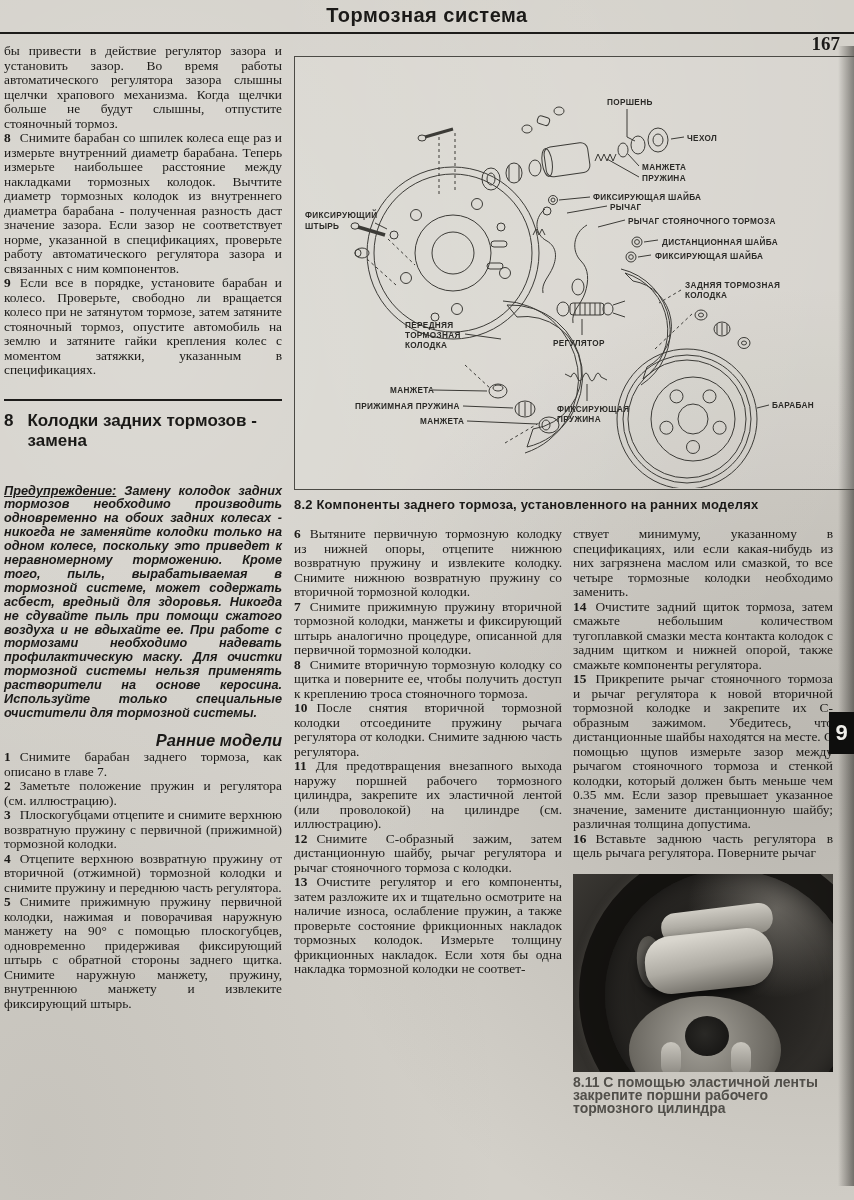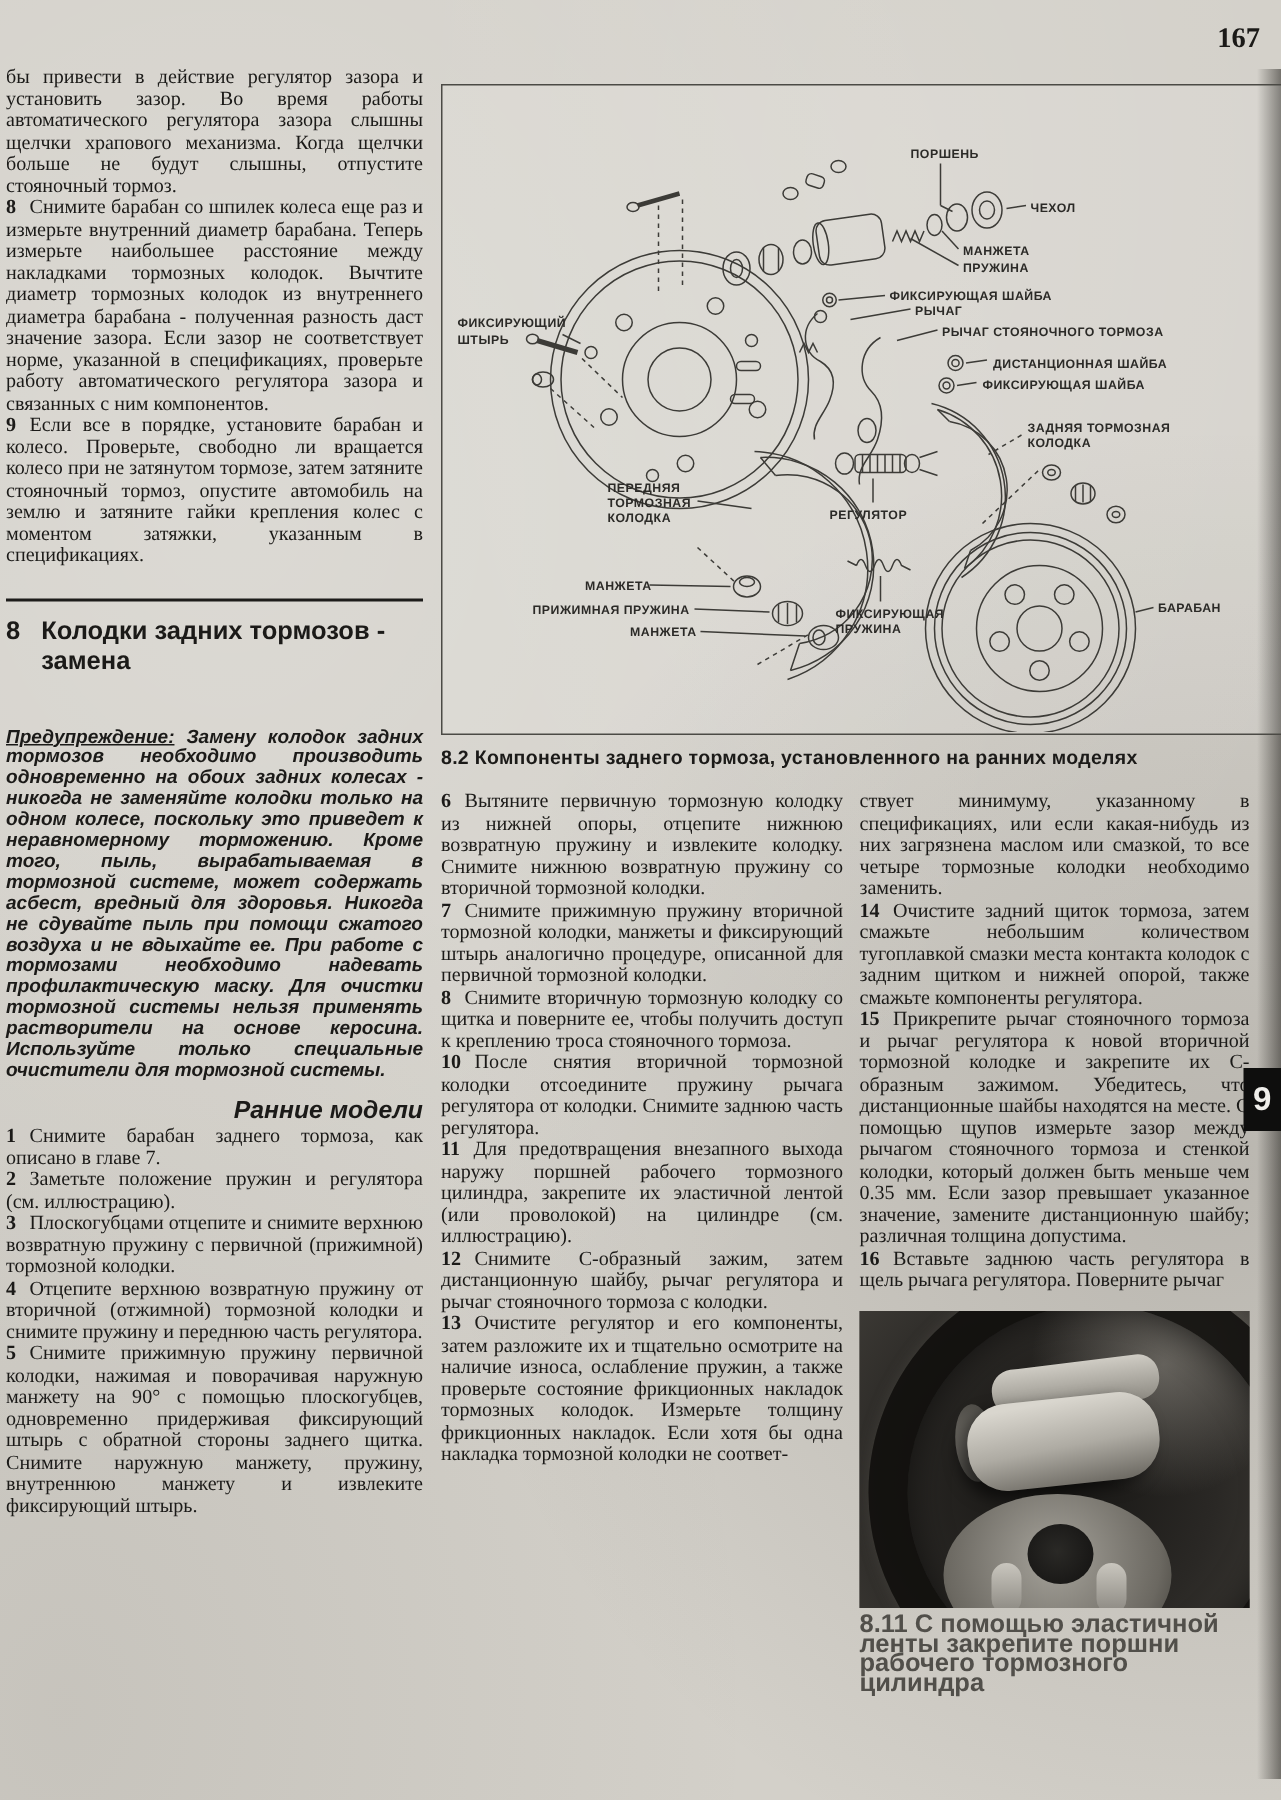--- a/index.html
+++ b/index.html
@@ -24,21 +24,21 @@
   }
   .hdr{
     position:absolute;left:0;top:4px;width:100%;
     text-align:center;
     border-bottom:2.5px solid #1d1c1a;
     padding-bottom:5px;
     font-family:"Liberation Sans", sans-serif;
     font-weight:bold;font-size:20px;letter-spacing:0.5px;
   }
   .pageno{
-    position:absolute;right:14px;top:15px;
+    position:absolute;right:14px;top:33px;
     font-size:19px;font-weight:bold;font-family:"Liberation Serif", serif;
   }
   .col{position:absolute;text-align:justify;font-size:13.4px;line-height:14.5px;}
   .col p{margin:0;}
   .col-left{left:4px;top:44px;width:278px;}
   .col-mid{left:294px;top:527px;width:268px;}
   .col-right{left:573px;top:527px;width:260px;}
   .stepnum{font-weight:bold;margin-right:9px;}
   .rule{border-top:2px solid #1d1c1a;margin:21px 0 10px 0;}
   .section{
@@ -113,38 +113,39 @@
     background:radial-gradient(circle at 45% 45%, #2a2926, #121110);
   }
   .photo .stud1,.photo .stud2{
     position:absolute;width:20px;height:34px;border-radius:10px;
     background:linear-gradient(#c9c6be,#8a8780);
   }
   .photo .stud1{left:88px;top:168px;}
   .photo .stud2{left:158px;top:168px;}
   .photocap{
     font-family:"Liberation Sans", sans-serif;
-    font-weight:bold;font-size:17px;line-height:13px;color:#514f4a;
+    font-weight:bold;font-size:14px;line-height:13px;color:#514f4a;
     margin-top:4px !important;text-align:left;
   }
   .tab9{
     position:absolute;right:0;top:712px;width:25px;height:42px;
     background:#0e0e0d;color:#efeeea;
     font-family:"Liberation Sans", sans-serif;font-weight:bold;font-size:22px;
     display:flex;align-items:center;justify-content:center;
   }
   svg .ln{stroke:#3c3b37;fill:none;stroke-width:1;}
   svg .dash{stroke-dasharray:3,3;}
 </style>
 </head>
 <body>
 
 <div class="page">
   <div class="edge-shadow"></div>
 
+  <div class="hdr">Тормозная система</div>
   <div class="pageno">167</div>
 
   <div class="col col-left">
     <p>бы привести в действие регулятор зазора и установить зазор. Во время работы автоматического регулятора зазора слышны щелчки храпового механизма. Когда щелчки больше не будут слышны, отпустите стояночный тормоз.</p>
     <p><span class="stepnum">8</span><span>Снимите барабан со шпилек колеса еще раз и измерьте внутренний диаметр барабана. Теперь измерьте наибольшее расстояние между накладками тормозных колодок. Вычтите диаметр тормозных колодок из внутреннего диаметра барабана - полученная разность даст значение зазора. Если зазор не соответствует норме, указанной в спецификациях, проверьте работу автоматического регулятора зазора и связанных с ним компонентов.</span></p>
     <p><span class="stepnum">9</span><span>Если все в порядке, установите барабан и колесо. Проверьте, свободно ли вращается колесо при не затянутом тормозе, затем затяните стояночный тормоз, опустите автомобиль на землю и затяните гайки крепления колес с моментом затяжки, указанным в спецификациях.</span></p>
 
     <div class="rule"></div>
     <h2 class="section">
       <span class="secnum">8</span>

